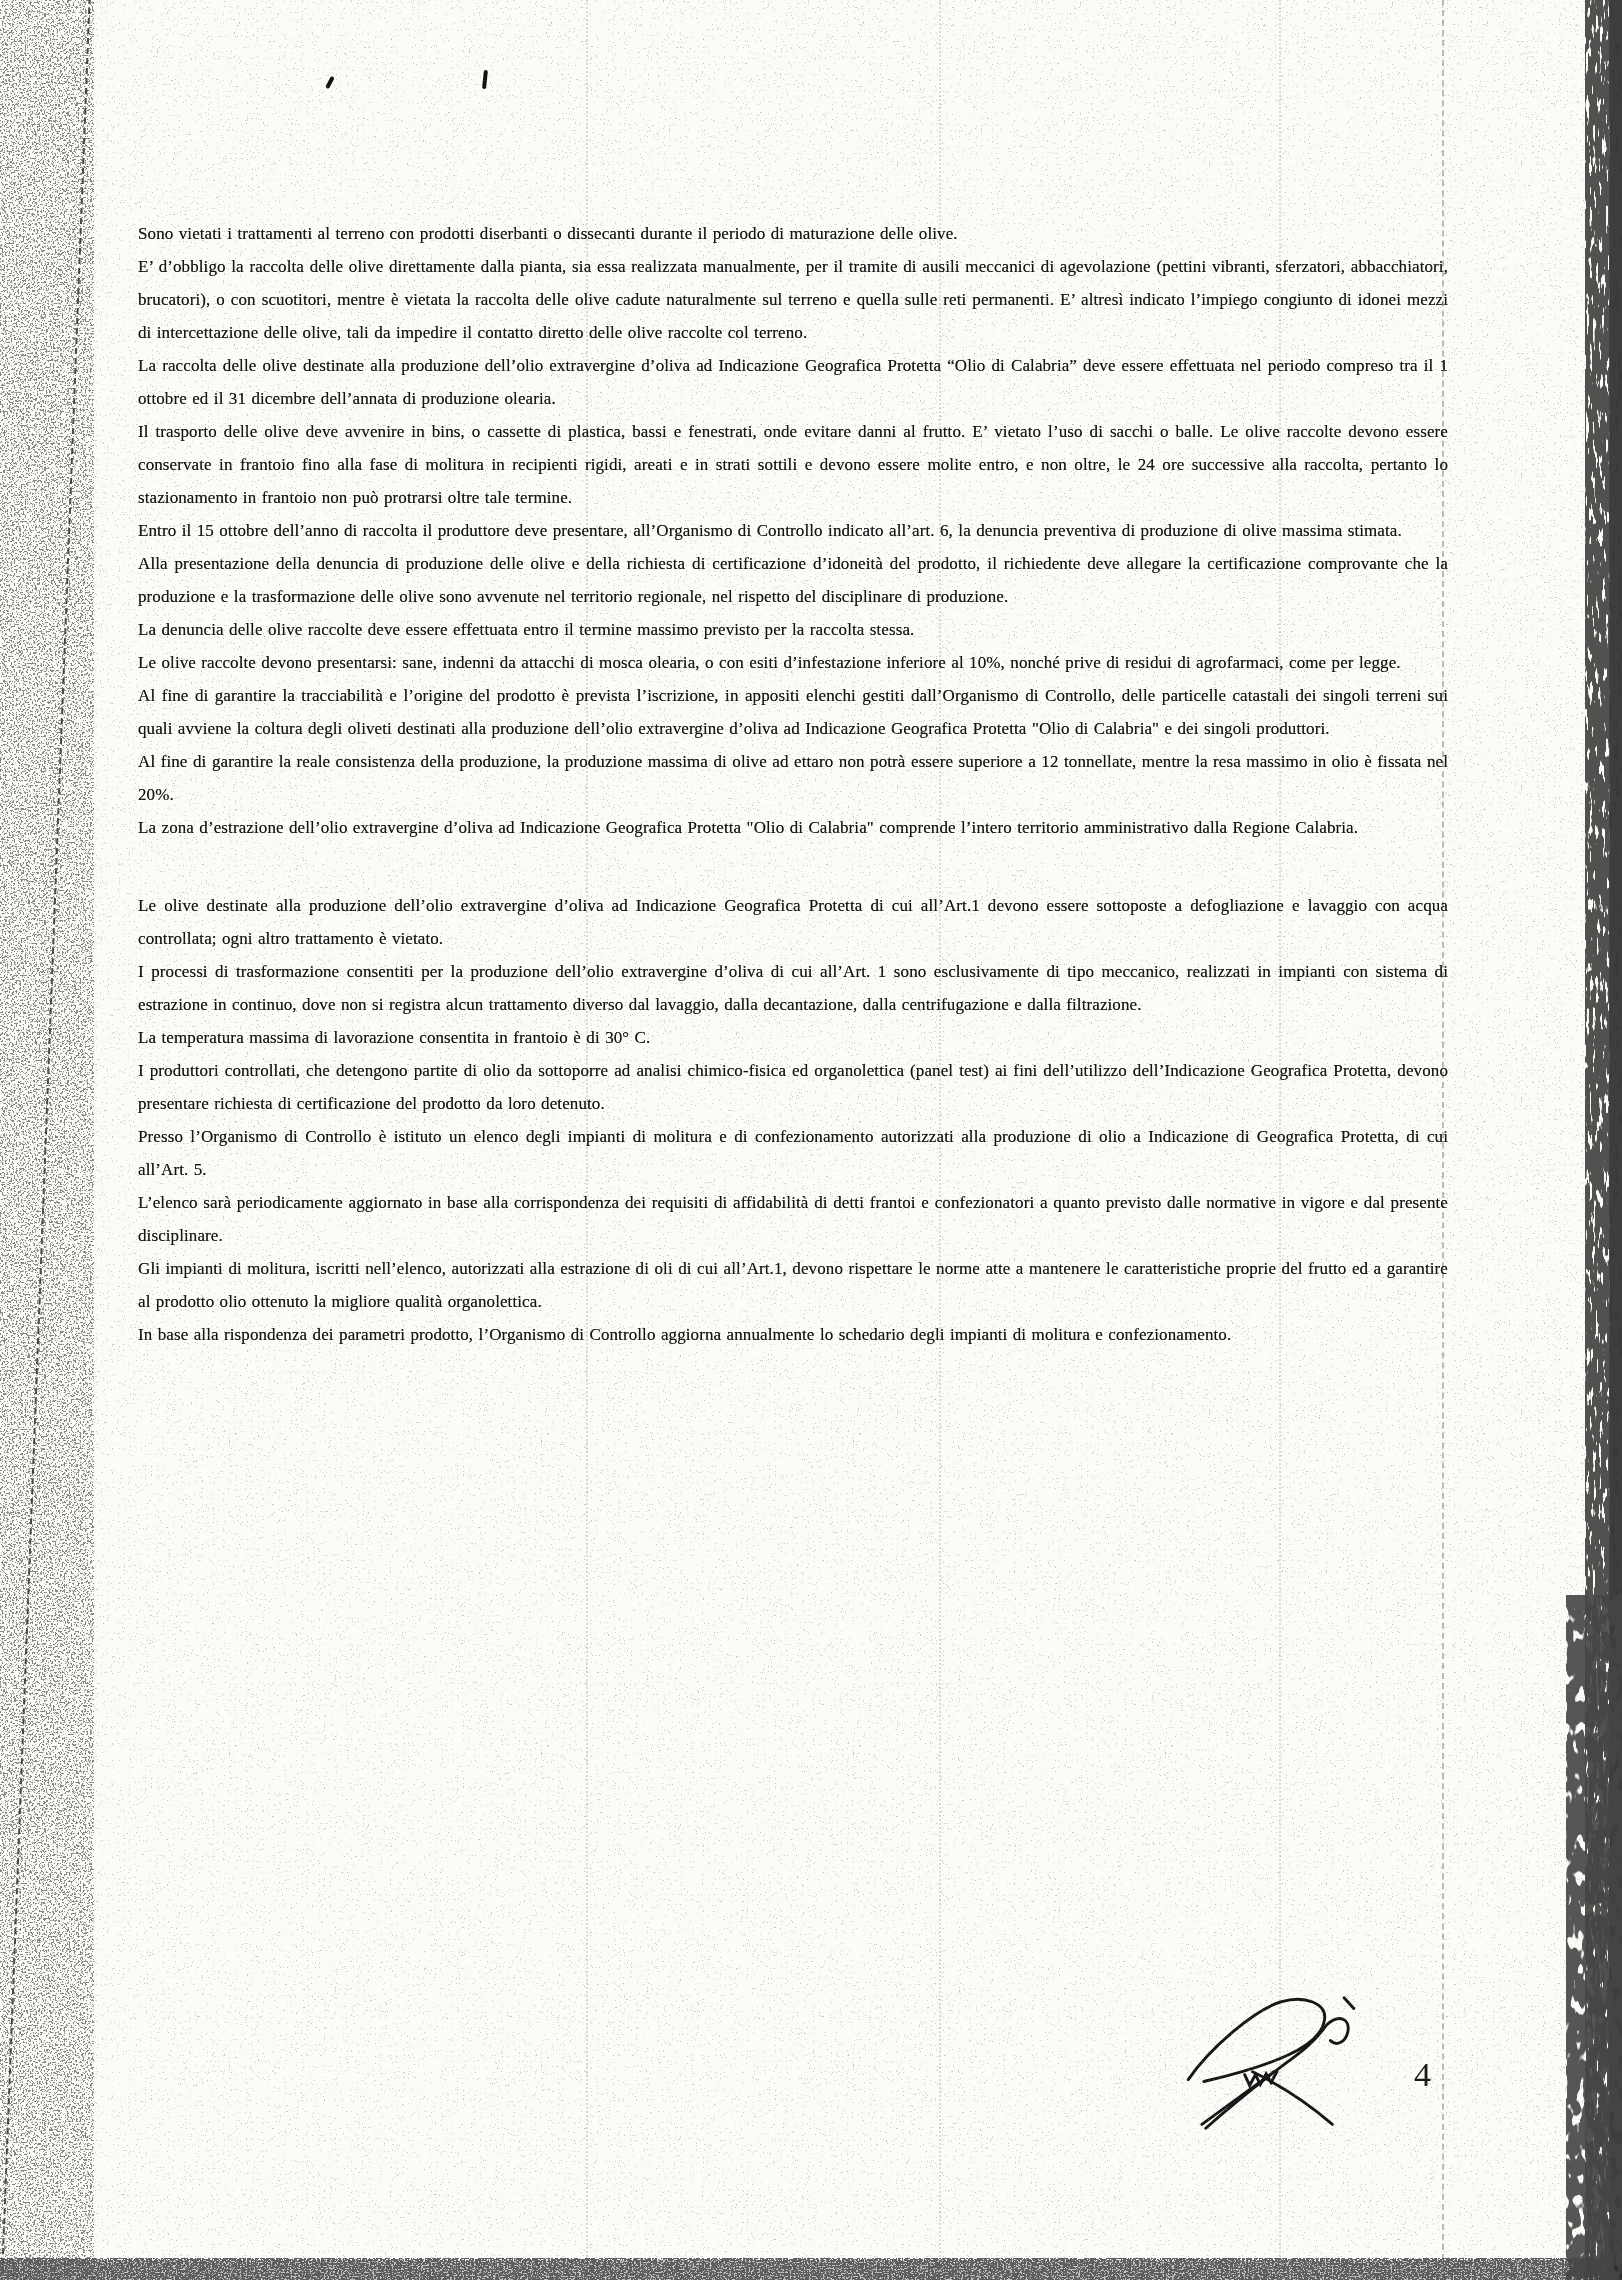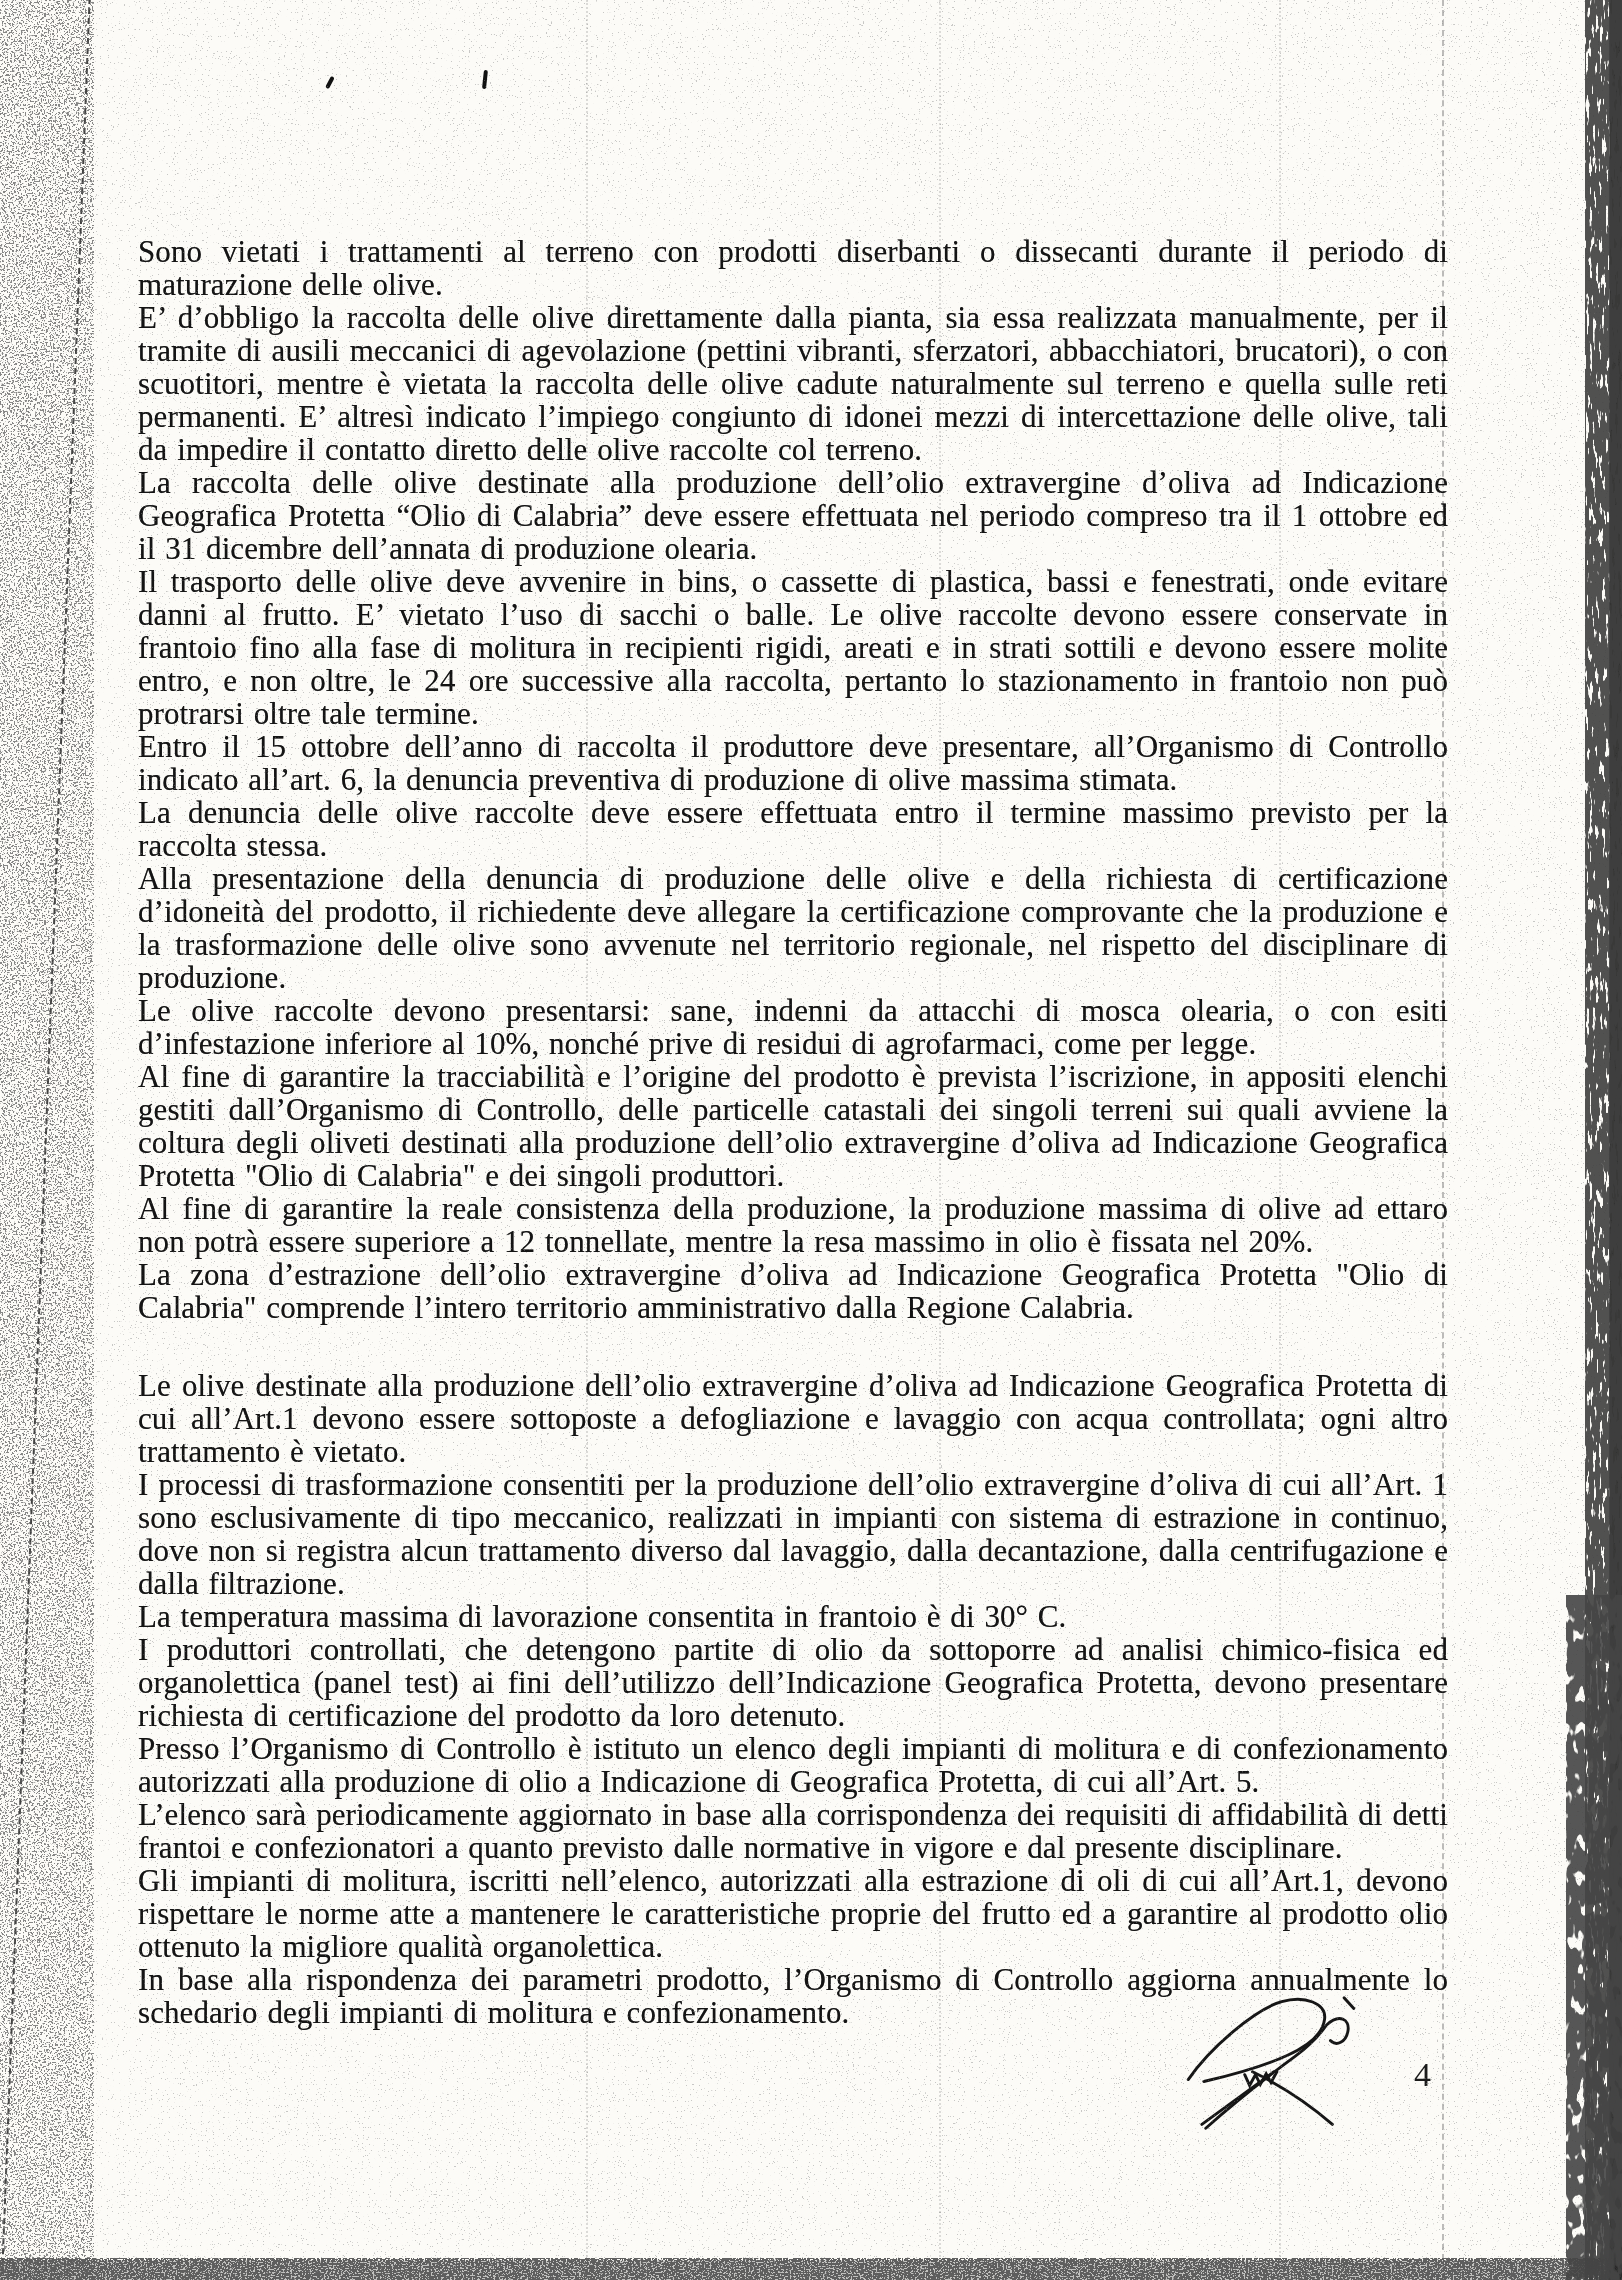--- a/index.html
+++ b/index.html
@@ -47,24 +47,24 @@
     left: 1442px;
     top: 0;
     height: 100%;
     width: 0;
     border-left: 2px dashed rgba(70,70,70,0.35);
     z-index: 1;
   }
   .textblock {
     position: absolute;
     left: 138px;
-    top: 235px;
+    top: 217px;
     width: 1310px;
     color: #141414;
-    font-size: 31px;
+    font-size: 17px;
     line-height: 33px;
     text-align: justify;
     letter-spacing: 0.1px;
     word-spacing: 0.06em;
     text-shadow: 0 0 0.5px rgba(15,15,15,0.6);
     z-index: 2;
   }
   .textblock p { margin: 0; }
   .textblock p.gap-before { margin-top: 45px; }
   .signature {
@@ -116,22 +116,22 @@
 
   <div class="stray stray-1"></div>
   <div class="stray stray-2"></div>
 
   <div class="textblock">
     <p>Sono vietati i trattamenti al terreno con prodotti diserbanti o dissecanti durante il periodo di maturazione delle olive.</p>
     <p>E’ d’obbligo la raccolta delle olive direttamente dalla pianta, sia essa realizzata manualmente, per il tramite di ausili meccanici di agevolazione (pettini vibranti, sferzatori, abbacchiatori, brucatori), o con scuotitori, mentre è vietata la raccolta delle olive cadute naturalmente sul terreno e quella sulle reti permanenti. E’ altresì indicato l’impiego congiunto di idonei mezzi di intercettazione delle olive, tali da impedire il contatto diretto delle olive raccolte col terreno.</p>
     <p>La raccolta delle olive destinate alla produzione dell’olio extravergine d’oliva ad Indicazione Geografica Protetta “Olio di Calabria” deve essere effettuata nel periodo compreso tra il 1 ottobre ed il 31 dicembre dell’annata di produzione olearia.</p>
     <p>Il trasporto delle olive deve avvenire in bins, o cassette di plastica, bassi e fenestrati, onde evitare danni al frutto. E’ vietato l’uso di sacchi o balle. Le olive raccolte devono essere conservate in frantoio fino alla fase di molitura in recipienti rigidi, areati e in strati sottili e devono essere molite entro, e non oltre, le 24 ore successive alla raccolta, pertanto lo stazionamento in frantoio non può protrarsi oltre tale termine.</p>
     <p>Entro il 15 ottobre dell’anno di raccolta il produttore deve presentare, all’Organismo di Controllo indicato all’art. 6, la denuncia preventiva di produzione di olive massima stimata.</p>
+    <p>Alla presentazione della denuncia di produzione delle olive e della richiesta di certificazione d’idoneità del prodotto, il richiedente deve allegare la certificazione comprovante che la produzione e la trasformazione delle olive sono avvenute nel territorio regionale, nel rispetto del disciplinare di produzione.</p>
     <p>La denuncia delle olive raccolte deve essere effettuata entro il termine massimo previsto per la raccolta stessa.</p>
-    <p>Alla presentazione della denuncia di produzione delle olive e della richiesta di certificazione d’idoneità del prodotto, il richiedente deve allegare la certificazione comprovante che la produzione e la trasformazione delle olive sono avvenute nel territorio regionale, nel rispetto del disciplinare di produzione.</p>
     <p>Le olive raccolte devono presentarsi: sane, indenni da attacchi di mosca olearia, o con esiti d’infestazione inferiore al 10%, nonché prive di residui di agrofarmaci, come per legge.</p>
     <p>Al fine di garantire la tracciabilità e l’origine del prodotto è prevista l’iscrizione, in appositi elenchi gestiti dall’Organismo di Controllo, delle particelle catastali dei singoli terreni sui quali avviene la coltura degli oliveti destinati alla produzione dell’olio extravergine d’oliva ad Indicazione Geografica Protetta "Olio di Calabria" e dei singoli produttori.</p>
     <p>Al fine di garantire la reale consistenza della produzione, la produzione massima di olive ad ettaro non potrà essere superiore a 12 tonnellate, mentre la resa massimo in olio è fissata nel 20%.</p>
     <p>La zona d’estrazione dell’olio extravergine d’oliva ad Indicazione Geografica Protetta "Olio di Calabria" comprende l’intero territorio amministrativo dalla Regione Calabria.</p>
     <p class="gap-before">Le olive destinate alla produzione dell’olio extravergine d’oliva ad Indicazione Geografica Protetta di cui all’Art.1 devono essere sottoposte a defogliazione e lavaggio con acqua controllata; ogni altro trattamento è vietato.</p>
     <p>I processi di trasformazione consentiti per la produzione dell’olio extravergine d’oliva di cui all’Art. 1 sono esclusivamente di tipo meccanico, realizzati in impianti con sistema di estrazione in continuo, dove non si registra alcun trattamento diverso dal lavaggio, dalla decantazione, dalla centrifugazione e dalla filtrazione.</p>
     <p>La temperatura massima di lavorazione consentita in frantoio è di 30° C.</p>
     <p>I produttori controllati, che detengono partite di olio da sottoporre ad analisi chimico-fisica ed organolettica (panel test) ai fini dell’utilizzo dell’Indicazione Geografica Protetta, devono presentare richiesta di certificazione del prodotto da loro detenuto.</p>
     <p>Presso l’Organismo di Controllo è istituto un elenco degli impianti di molitura e di confezionamento autorizzati alla produzione di olio a Indicazione di Geografica Protetta, di cui all’Art. 5.</p>
     <p>L’elenco sarà periodicamente aggiornato in base alla corrispondenza dei requisiti di affidabilità di detti frantoi e confezionatori a quanto previsto dalle normative in vigore e dal presente disciplinare.</p>

